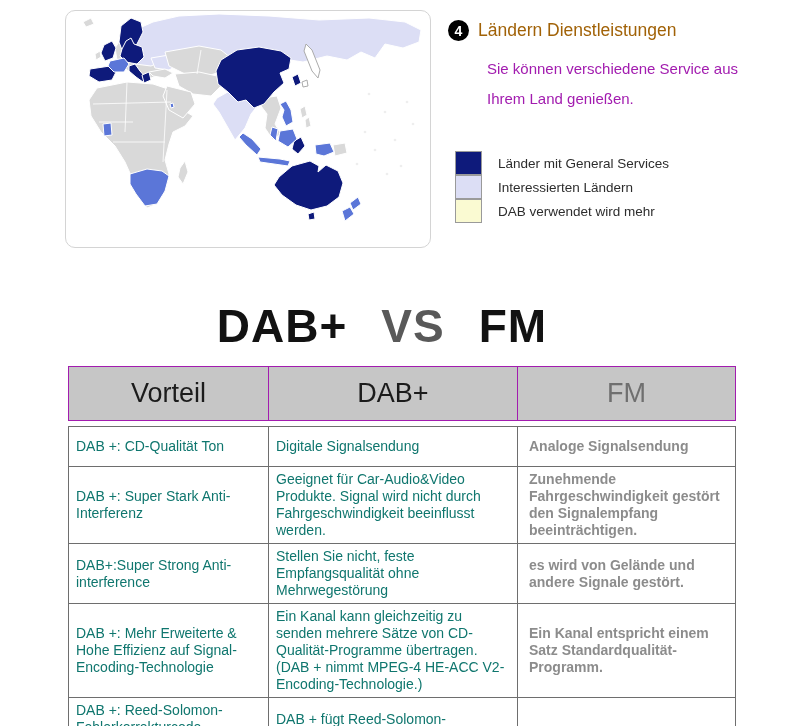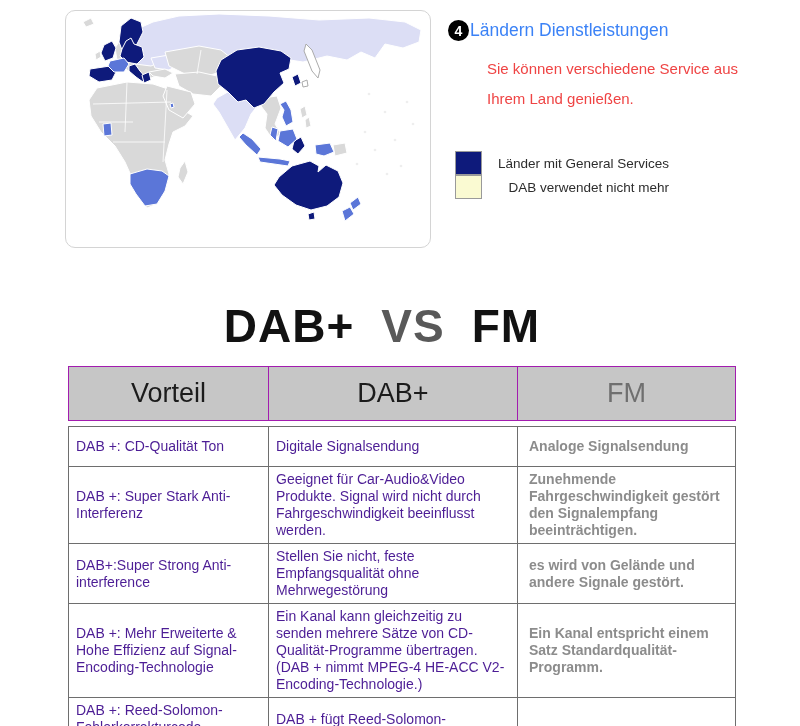--- a/index.html
+++ b/index.html
@@ -16,48 +16,48 @@
     box-sizing:border-box;padding:3px;
   }
   .map-panel svg{display:block;width:100%;height:100%;}
   .info{position:absolute;left:448px;top:20px;width:340px;}
   .info-head{display:flex;align-items:center;}
   .badge{
     width:21px;height:21px;border-radius:50%;background:#000;color:#fff;
     font-size:14px;font-weight:bold;display:flex;align-items:center;justify-content:center;
     flex:0 0 21px;
   }
-  .info-title{margin-left:1px;font-size:17.5px;color:#3b82f6;}
-  .info-desc{margin:13px 0 0 39px;font-size:15px;line-height:30px;color:#ef4444;}
+  .info-title{margin-left:9px;font-size:17.5px;color:#a16207;}
+  .info-desc{margin:13px 0 0 39px;font-size:15px;line-height:30px;color:#a21caf;}
   .legend{position:absolute;left:455px;top:151px;}
-  .legend-row{display:flex;align-items:center;height:24px;justify-content:space-between;}
+  .legend-row{display:flex;align-items:center;height:24px;}
   .swatch{
     width:27px;height:24px;box-sizing:border-box;border:1px solid #9a9a9a;margin-top:-1px;
     flex:0 0 27px;
   }
   .legend-label{margin-left:16px;font-size:13.5px;color:#2d2d2d;white-space:nowrap;}
   
   .vs-title{
     margin-top:26px;text-align:center;
     font-size:46px;font-weight:bold;color:#121212;letter-spacing:1px;line-height:56px;
     transform:translateX(-18px);
   }
-  .vs-title .vs{color:#595959;margin:0 27px;}
+  .vs-title .vs{color:#595959;margin:0 34px;}
   
   .cmp-wrap{margin:12px 0 0 68px;width:667px;}
   table{border-collapse:collapse;table-layout:fixed;width:667px;}
   .cmp-head td{
     border:1px solid #a21caf;background:#c6c6c6;height:51px;
     text-align:center;font-size:27px;color:#1b1b1b;
   }
   .cmp-head td.fm-col{color:#6f6f6f;}
   .cmp-body{margin-top:5px;font-size:14px;line-height:17px;}
   .cmp-body td{
     border:1px solid #6e6e6e;vertical-align:middle;
-    color:#4c1d95;padding:4px 6px 4px 7px;overflow:hidden;
+    color:#0f766e;padding:4px 6px 4px 7px;overflow:hidden;
     overflow-wrap:break-word;
   }
   .cmp-body td.c2{color:#8c8c8c;padding-left:11px;padding-right:10px;font-weight:bold;}
   .cmp-body td.dash{color:#333;font-weight:bold;letter-spacing:-1.5px;font-size:15px;}
   .cmp-body tr.r0{height:40px;}
   .cmp-body tr.r1{height:52px;}
   .cmp-body tr.r2{height:44px;padding-left:8px;}
   .cmp-body tr.r3{height:68px;}
   .cmp-body tr.r4{height:41px;}
   
@@ -163,22 +163,26 @@
       <div>Ihrem Land genießen.</div>
     </div>
   </div>
 
   <div class="legend">
       <div class="legend-row">
         <span class="swatch" style="background: var(--lg0);"></span>
         <span class="legend-label">Länder mit General Services</span>
       </div>
       <div class="legend-row">
+        <span class="swatch" style="background: var(--lg2);"></span>
+        <span class="legend-label">Interessierten Ländern</span>
+      </div>
+      <div class="legend-row">
         <span class="swatch" style="background: var(--lg3);"></span>
-        <span class="legend-label">DAB verwendet nicht mehr</span>
+        <span class="legend-label">DAB verwendet wird mehr</span>
       </div>
     </div>
 </div>
 
 <div class="vs-title">
   <span>DAB+</span><span class="vs">VS</span><span>FM</span>
 </div>
 
 <div class="cmp-wrap">
   <table class="cmp-head">

